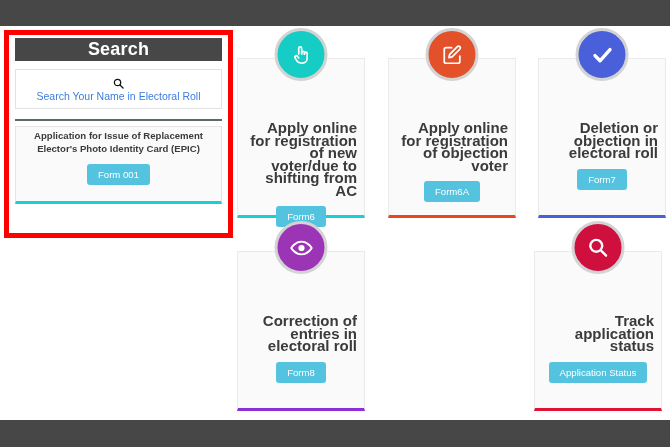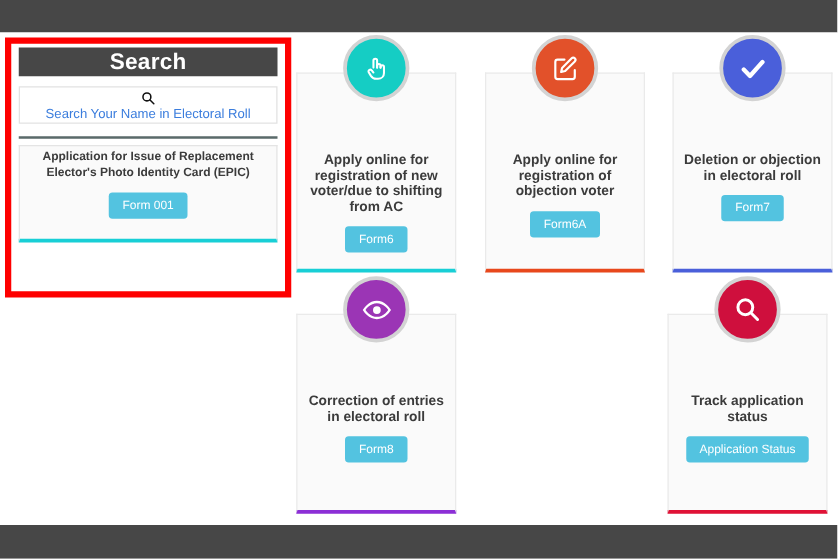--- a/index.html
+++ b/index.html
@@ -63,21 +63,21 @@
     font-size: 18px;
     font-weight: bold;
     display: flex;
     align-items: center;
     justify-content: center;
     letter-spacing: .2px;
   }
 
   .search-panel {
     margin-top: 8px;
-    height: 30px;
+    height: 40px;
     border: 1px solid #e2e2e2;
     background: #ffffff;
     display: flex;
     flex-direction: column;
     align-items: center;
     justify-content: center;
     padding-top: 2px;
   }
 
   .search-glyph {
@@ -180,22 +180,22 @@
     display: flex;
     align-items: center;
     justify-content: center;
     color: #ffffff;
   }
   .card-icon svg { display:block; }
 
   .card-title {
     margin-top: 63px;
     width: 112px;
-    text-align: center;
-    font-size: 11px;
+    text-align: right;
+    font-size: 15px;
     font-weight: bold;
     color: #3b3b3b;
     line-height: 12.5px;
   }
 </style>
 </head>
 <body>
 
 <div class="chrome-bar chrome-top"></div>
 

